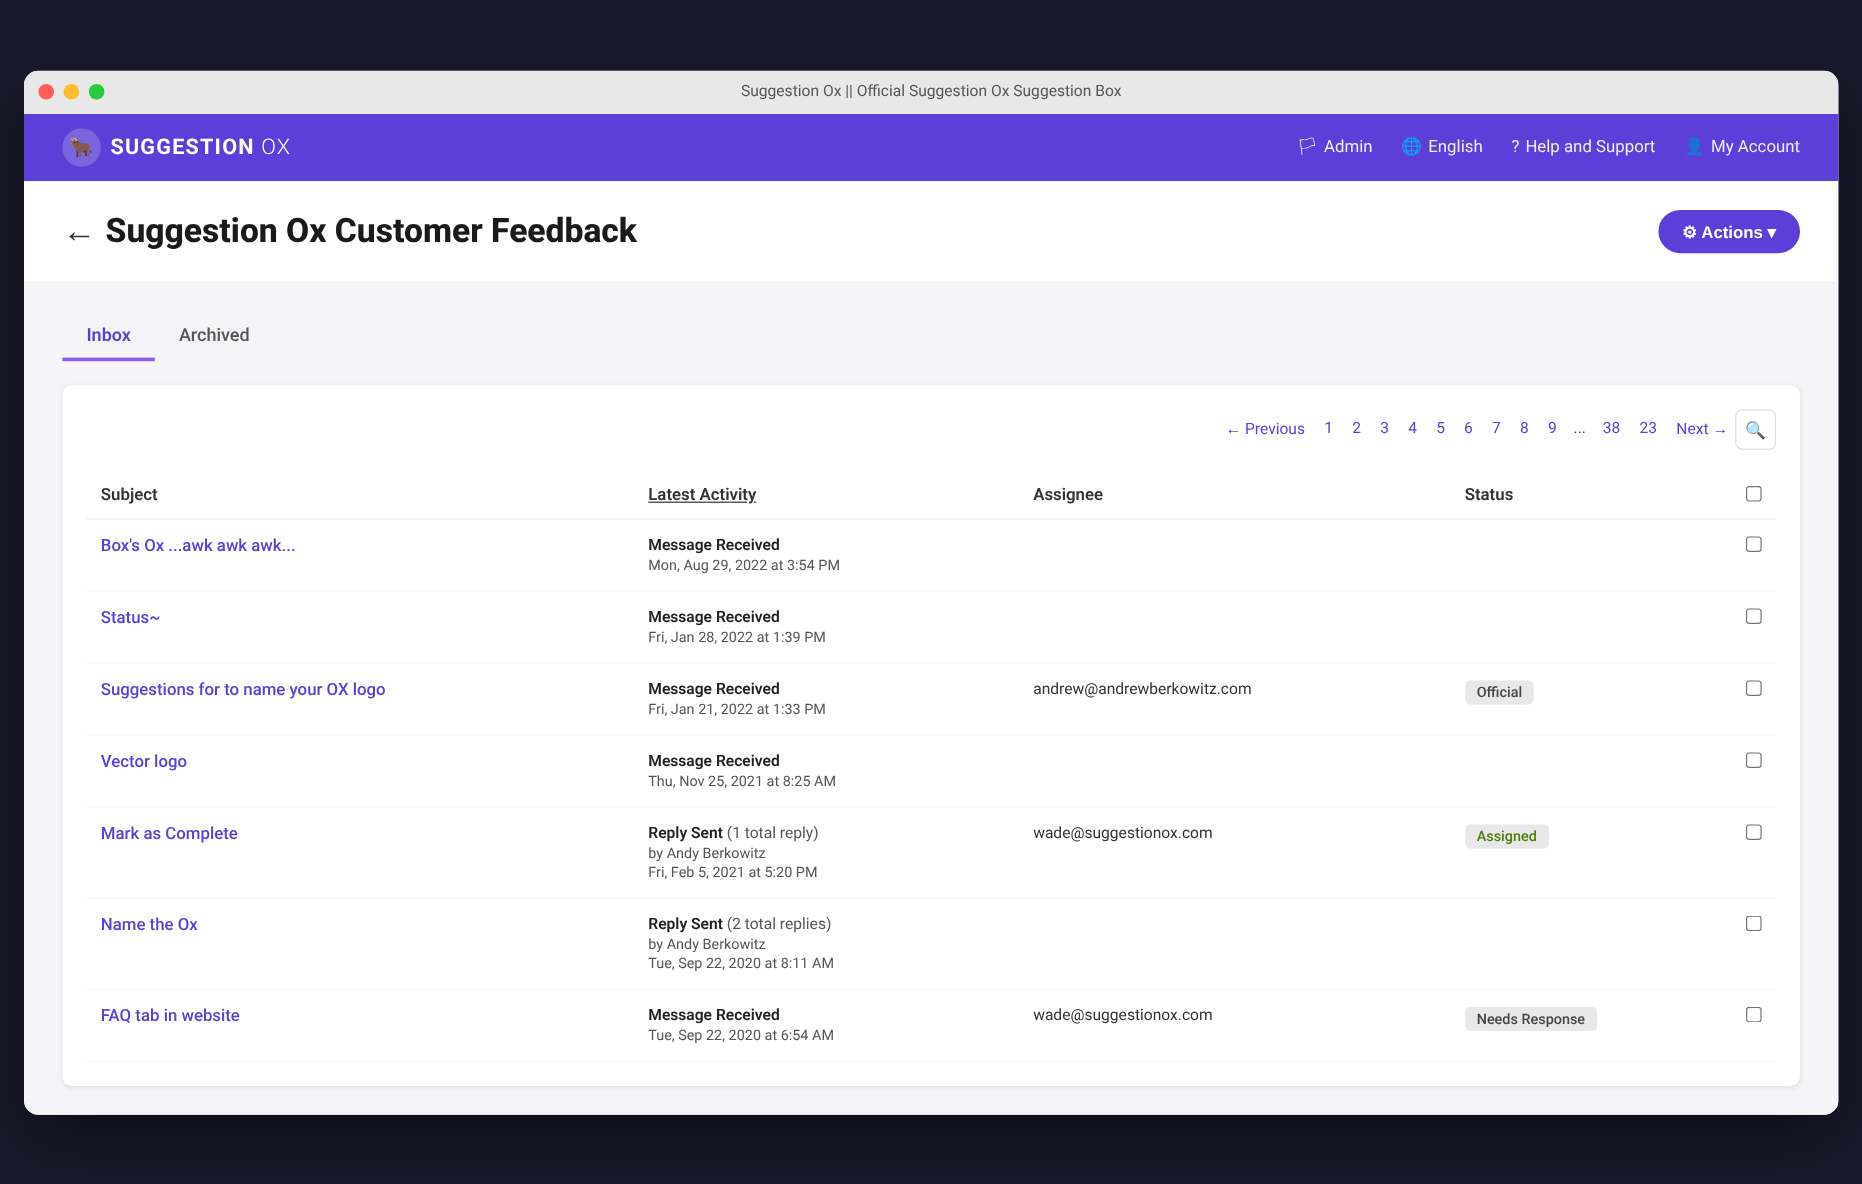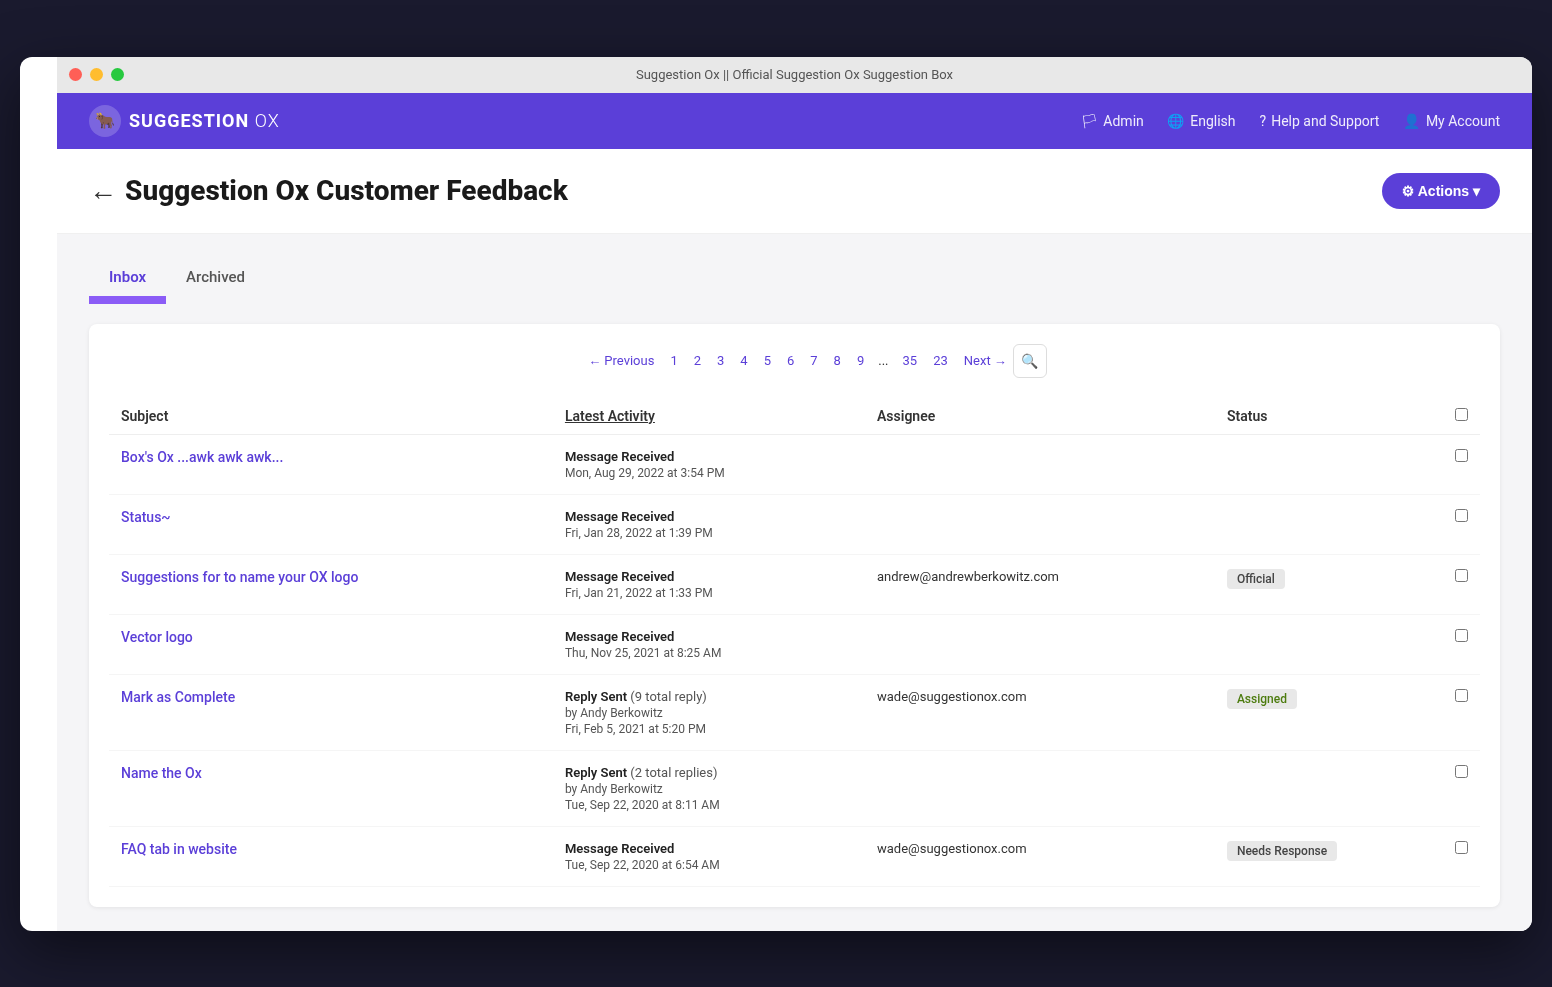--- a/index.html
+++ b/index.html
@@ -12,21 +12,20 @@
       min-height: 100vh;
       padding: 20px;
     }
 
     .window {
       width: 1544px;
       background: #fff;
       border-radius: 12px;
       overflow: hidden;
       box-shadow: 0 20px 60px rgba(0,0,0,0.5);
-      padding-left: 37px;
     }
 
     
     .title-bar {
       background: #e8e8e8;
       height: 36px;
       display: flex;
       align-items: center;
       padding: 0 12px;
       position: relative;
@@ -149,38 +148,38 @@
     .tab {
       padding: 10px 20px;
       font-size: 15px;
       cursor: pointer;
       border-bottom: 3px solid transparent;
       color: #555;
       font-weight: 500;
     }
     .tab.active {
       color: #5b3fd8;
-      border-bottom: 8px solid #8b5cf6;
+      border-bottom: 3px solid #8b5cf6;
       font-weight: 600;
       text-align: right;
     }
 
     
     .table-container {
       background: white;
       border-radius: 8px;
       box-shadow: 0 1px 4px rgba(0,0,0,0.08);
       padding: 20px;
     }
 
     
     .pagination {
       display: flex;
       align-items: center;
-      justify-content: center;
+      justify-content: flex-end;
       margin-bottom: 20px;
       margin-left: 40px;
     }
     .pagination-links {
       display: flex;
       align-items: center;
       gap: 4px;
       font-size: 13px;
     }
     .pagination-links a {
@@ -335,21 +334,21 @@
           <a>1</a>
           <a>2</a>
           <a>3</a>
           <a>4</a>
           <a>5</a>
           <a>6</a>
           <a>7</a>
           <a>8</a>
           <a>9</a>
           <span>...</span>
-          <a>35</a>
+          <a>38</a>
           <a>23</a>
           <a>Next →</a>
         </div>
         <button class="search-btn">
           <span>🔍</span>
         </button>
       </div>
 
       <table class="feedback-table">
         <thead>
@@ -400,21 +399,21 @@
                 <div class="activity-title">Message Received</div>
                 <div class="activity-detail">Thu, Nov 25, 2021 at 8:25 AM</div>
               </td>
               <td class="assignee-text"></td>
               <td></td>
               <td class="checkbox-cell"><input type="checkbox" style=""></td>
             </tr>
             <tr>
               <td><a class="subject-link" href="#">Mark as Complete</a></td>
               <td>
-                <div class="activity-title">Reply Sent <span style="font-weight:400;color:#555;">(9 total reply)</span></div>
+                <div class="activity-title">Reply Sent <span style="font-weight:400;color:#555;">(1 total reply)</span></div>
                 <div class="activity-detail">by Andy Berkowitz</div>
                 <div class="activity-detail">Fri, Feb 5, 2021 at 5:20 PM</div>
               </td>
               <td class="assignee-text">wade@suggestionox.com</td>
               <td><span class="status-badge status-assigned">Assigned</span></td>
               <td class="checkbox-cell"><input type="checkbox" style=""></td>
             </tr>
             <tr>
               <td><a class="subject-link" href="#">Name the Ox</a></td>
               <td>

